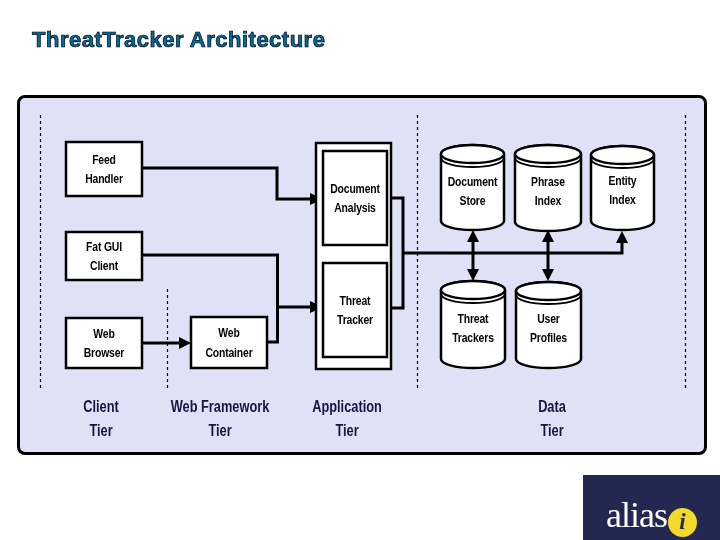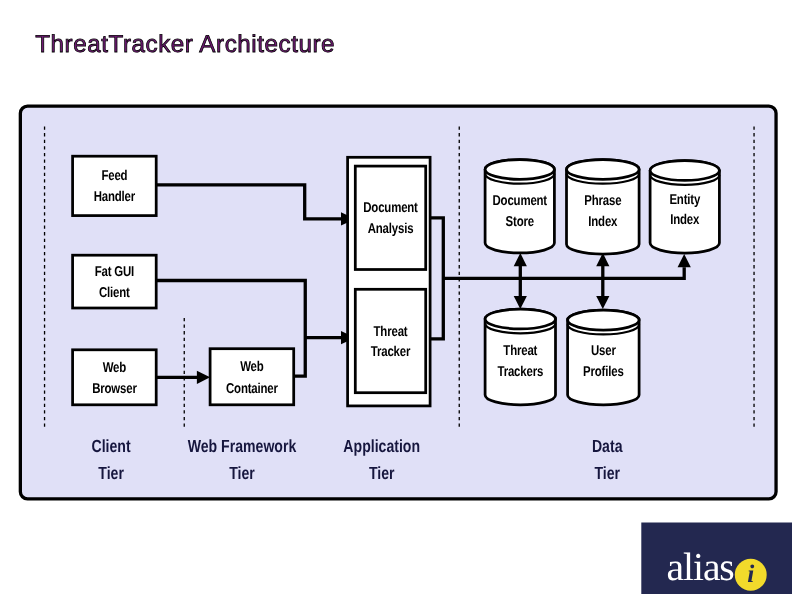--- a/index.html
+++ b/index.html
@@ -1,22 +1,22 @@
 <!DOCTYPE html>
 <html><head>
 <meta charset="utf-8">
 <style>
   html,body{margin:0;padding:0;background:#fff;}
   .slide{
     position:relative;width:720px;height:540px;background:#ffffff;
     font-family:"Liberation Sans",sans-serif;overflow:hidden;
   }
   .title{
-    position:absolute;left:32px;top:27px;font-size:22px;font-weight:normal;
-    letter-spacing:0.5px;color:#701a75;-webkit-text-stroke:0.7px #000;
+    position:absolute;left:32px;top:27px;font-size:22px;font-weight:bold;
+    letter-spacing:0.5px;color:#0369a1;-webkit-text-stroke:0.7px #000;
     white-space:nowrap;
   }
   .panel{
     position:absolute;left:17px;top:95px;width:690px;height:360px;
     box-sizing:border-box;border:3px solid #000;border-radius:8px;
     background:#e0e0f7;
   }
   .diagram-svg{position:absolute;left:0;top:0;width:720px;height:540px;}
   .node-label{
     position:absolute;display:flex;align-items:center;justify-content:center;

